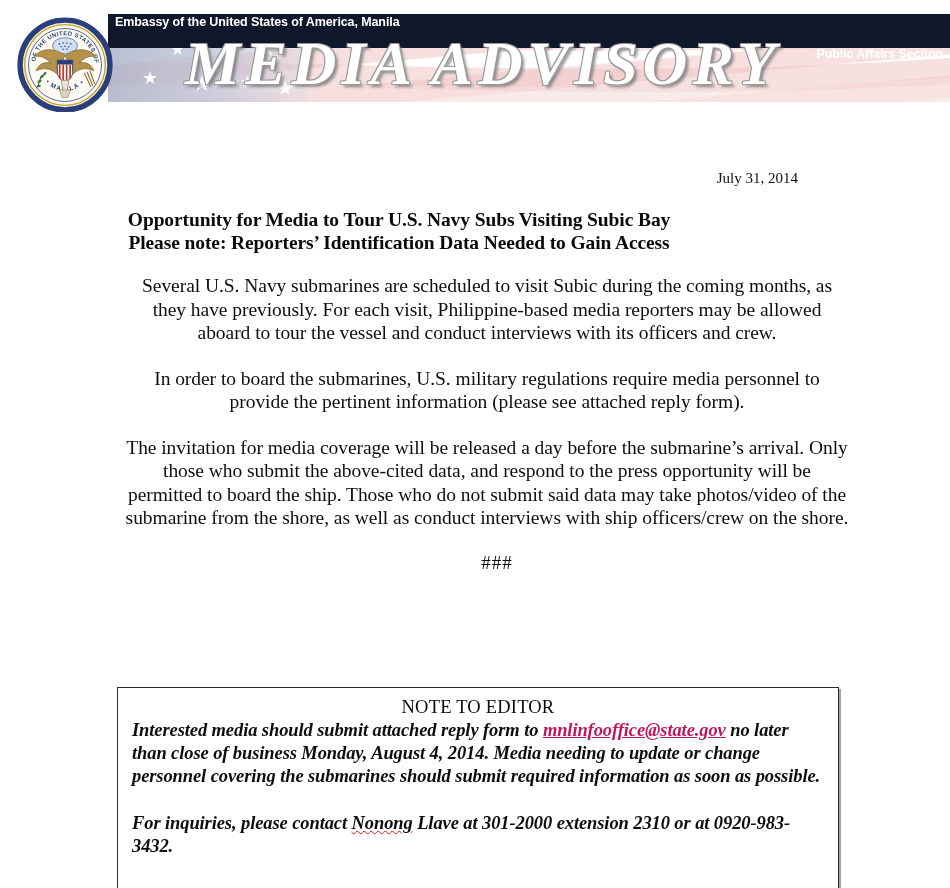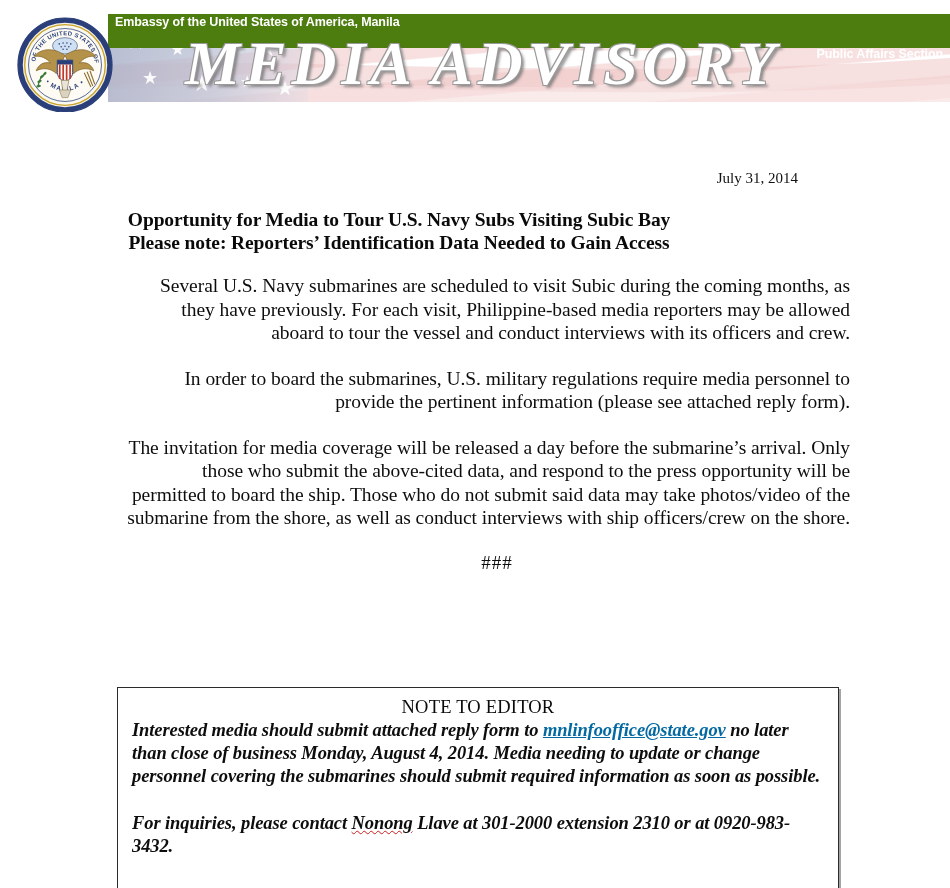--- a/index.html
+++ b/index.html
@@ -74,21 +74,21 @@
     line-height: 20px;
     opacity: 0.92;
   }
 
   .banner-topbar {
     position: absolute;
     left: 108px;
     top: 14px;
     width: 842px;
     height: 34px;
-    background: #4d7c0f;
+    background: #0f172a;
   }
   .banner-topbar-label-left {
     position: absolute;
     left: 7px;
     top: 1px;
     font-family: "Liberation Sans", sans-serif;
     font-size: 12.5px;
     font-weight: bold;
     color: #ffffff;
     letter-spacing: -0.1px;
@@ -175,21 +175,21 @@
     position: absolute;
     left: 124px;
     top: 162px;
     width: 726px;
   }
   .para {
     font-size: 19.5px;
     line-height: 23.5px;
     color: #0d0d0d;
     margin: 0 0 22px 0;
-    text-align: right;
+    text-align: center;
     letter-spacing: -0.05px;
   }
   .endmark {
     margin: 0;
     text-align: center;
     font-size: 19px;
     color: #0d0d0d;
     letter-spacing: 1px;
     padding-left: 20px;
   }
@@ -223,21 +223,21 @@
     font-weight: bold;
     line-height: 23px;
     color: #0d0d0d;
     margin: 0;
     letter-spacing: -0.1px;
   }
   .note-para.second {
     margin-top: 24px;
   }
   .email-link {
-    color: #0369a1;
+    color: #be185d;
     font-style: italic;
     font-weight: bold;
   }
   .misspell {
     text-decoration: underline;
     text-decoration-style: wavy;
     text-decoration-color: #d21a1a;
     text-decoration-thickness: 1px;
   }
 </style>

